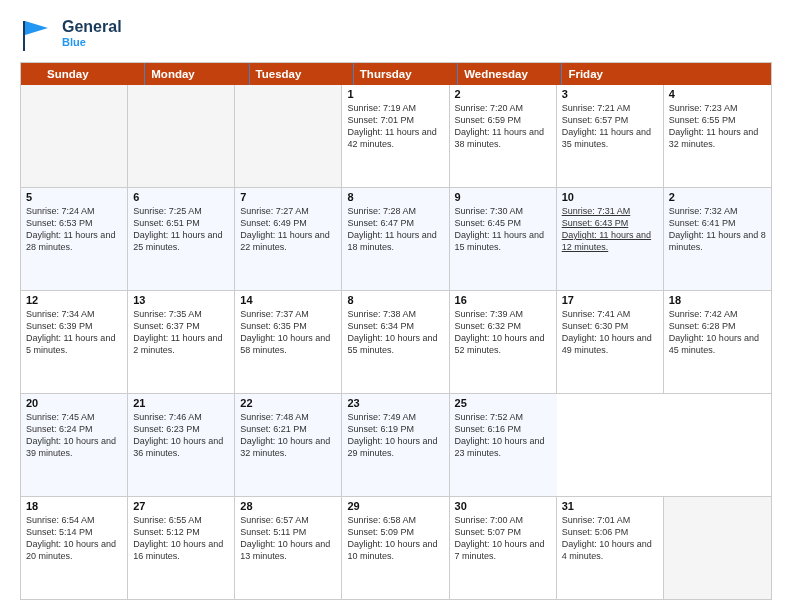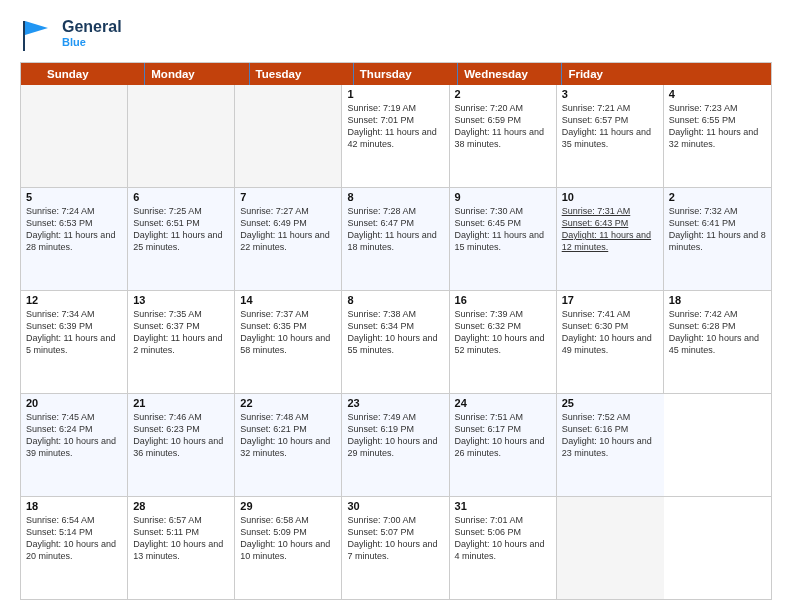--- a/index.html
+++ b/index.html
@@ -265,38 +265,38 @@
 Sunset: 6:21 PM
 Daylight: 10 hours and 32 minutes.</div>
           </div>
           <div class="day-cell">
             <div class="day-num">23</div>
             <div class="day-info" style="white-space: pre-line;">Sunrise: 7:49 AM
 Sunset: 6:19 PM
 Daylight: 10 hours and 29 minutes.</div>
           </div>
           <div class="day-cell">
-            <div class="day-num">24</div>
-            <div class="day-info" style="white-space: pre-line;">Sunrise: 7:51 AM
-Sunset: 6:17 PM
-Daylight: 10 hours and 26 minutes.</div>
-          </div>
-          <div class="day-cell">
             <div class="day-num">25</div>
             <div class="day-info" style="white-space: pre-line;">Sunrise: 7:52 AM
 Sunset: 6:16 PM
 Daylight: 10 hours and 23 minutes.</div>
           </div>
         </div>
         <div class="week-row">
           <div class="day-cell">
             <div class="day-num">18</div>
             <div class="day-info" style="white-space: pre-line;">Sunrise: 6:54 AM
 Sunset: 5:14 PM
 Daylight: 10 hours and 20 minutes.</div>
+          </div>
+          <div class="day-cell">
+            <div class="day-num">27</div>
+            <div class="day-info" style="white-space: pre-line;">Sunrise: 6:55 AM
+Sunset: 5:12 PM
+Daylight: 10 hours and 16 minutes.</div>
           </div>
           <div class="day-cell">
             <div class="day-num">28</div>
             <div class="day-info" style="white-space: pre-line;">Sunrise: 6:57 AM
 Sunset: 5:11 PM
 Daylight: 10 hours and 13 minutes.</div>
           </div>
           <div class="day-cell">
             <div class="day-num">29</div>
             <div class="day-info" style="white-space: pre-line;">Sunrise: 6:58 AM

